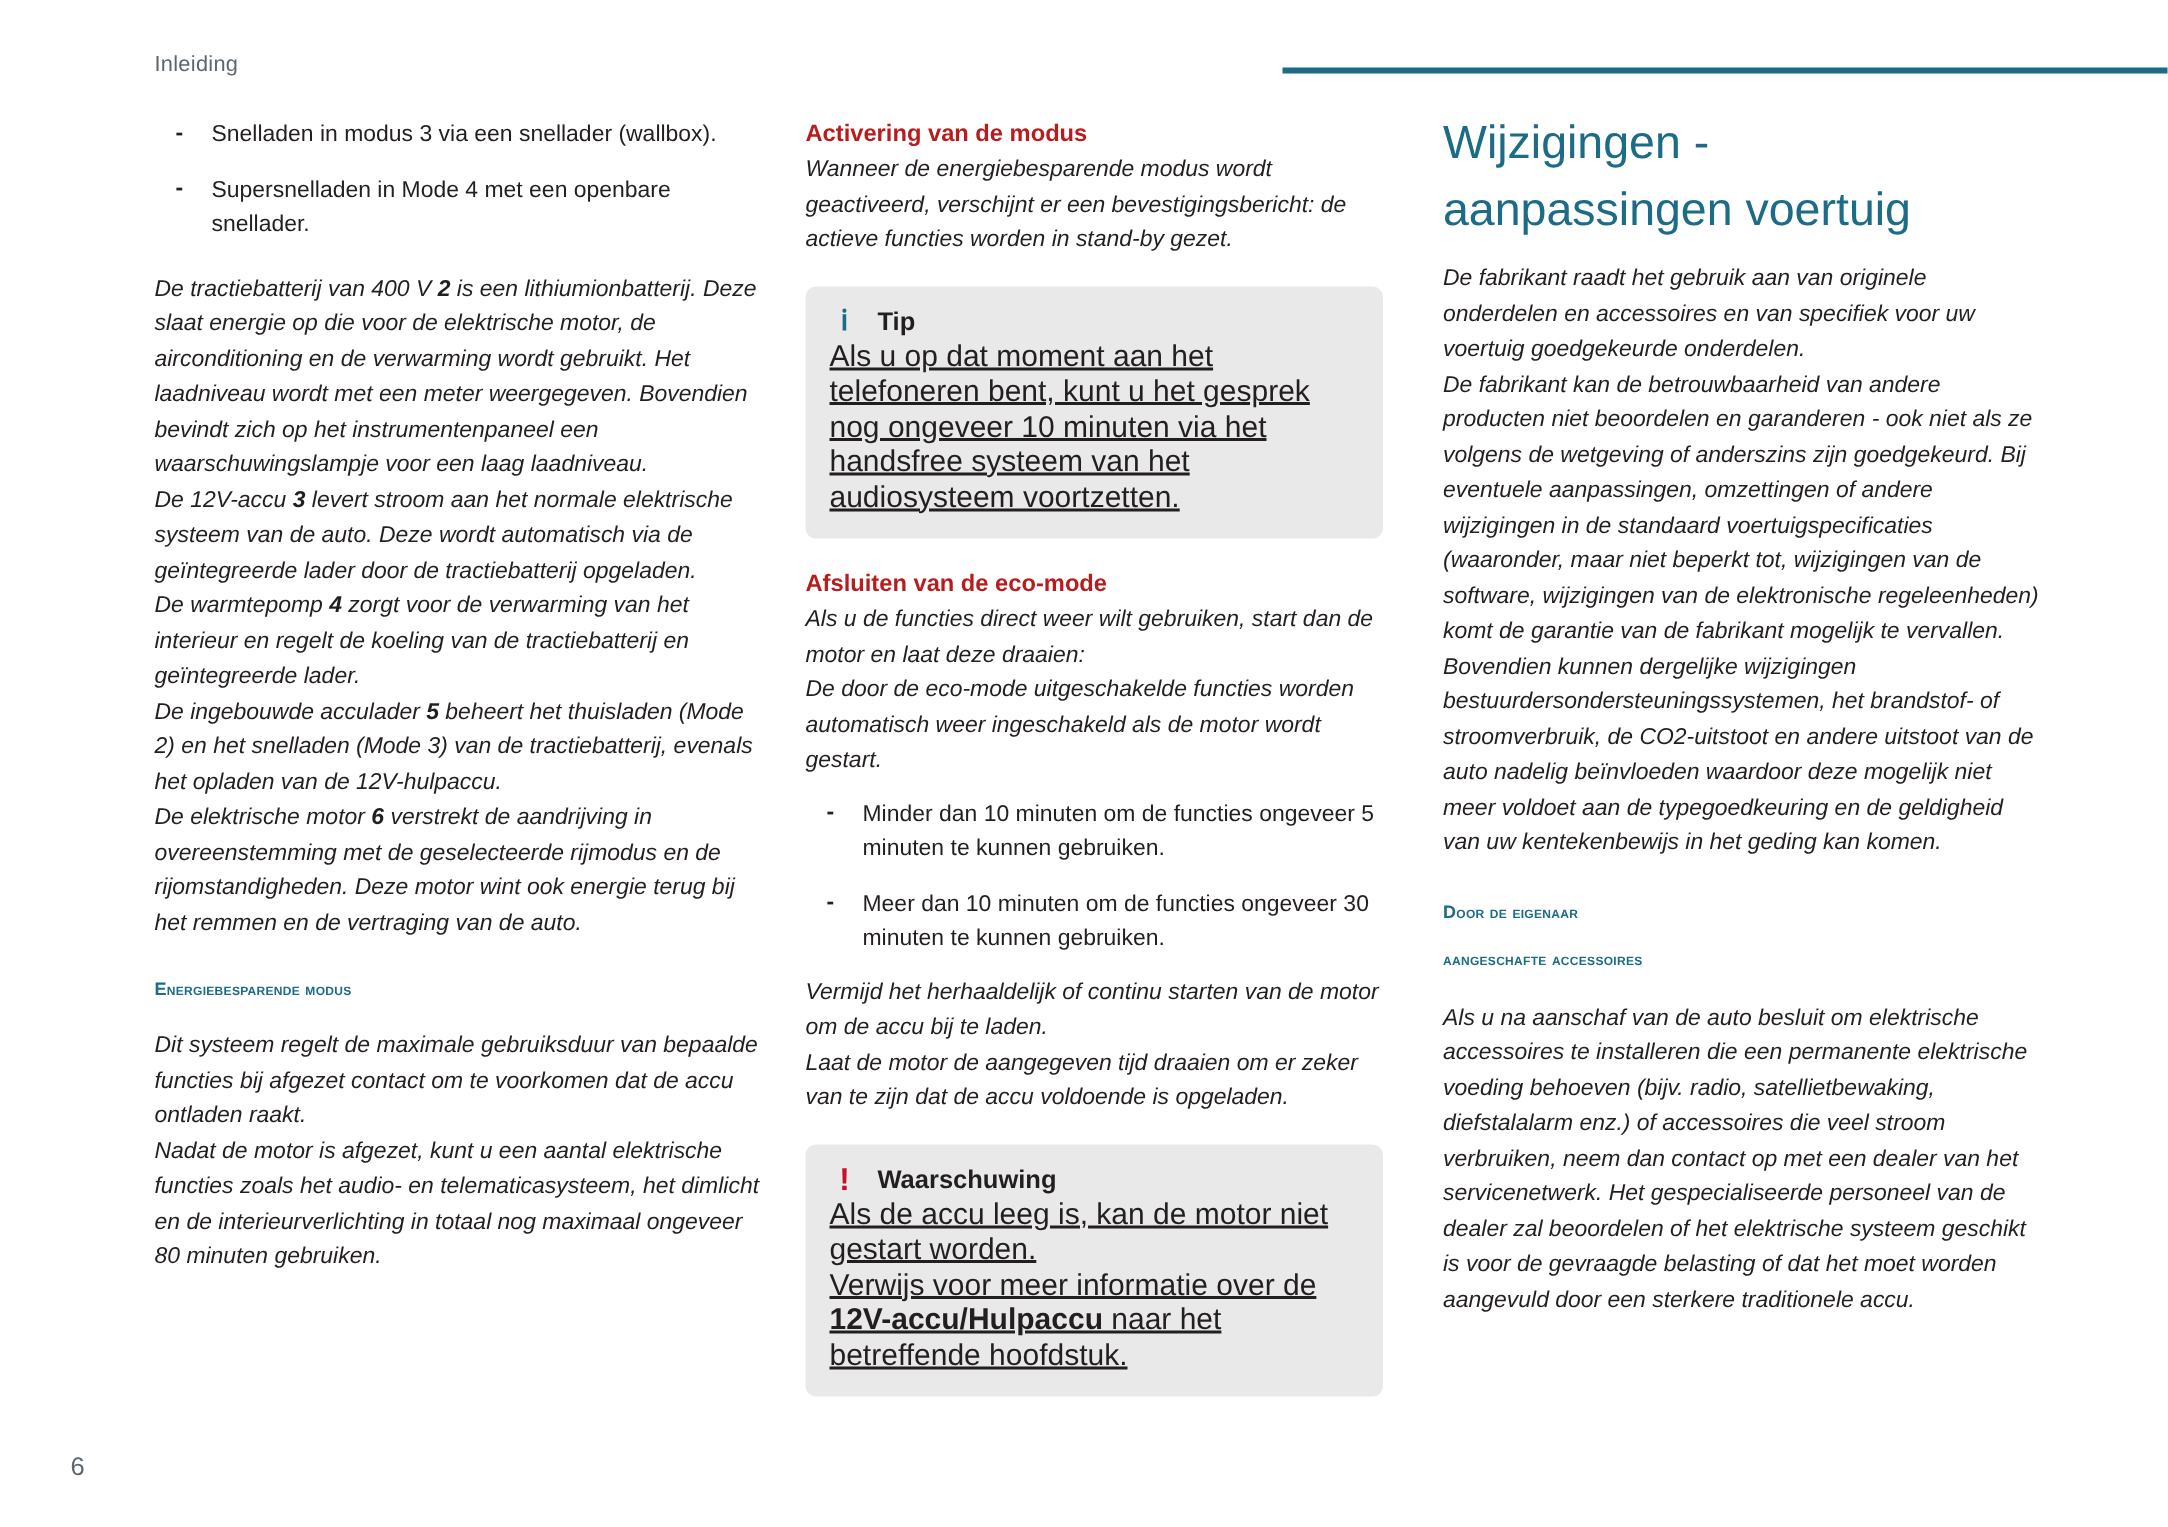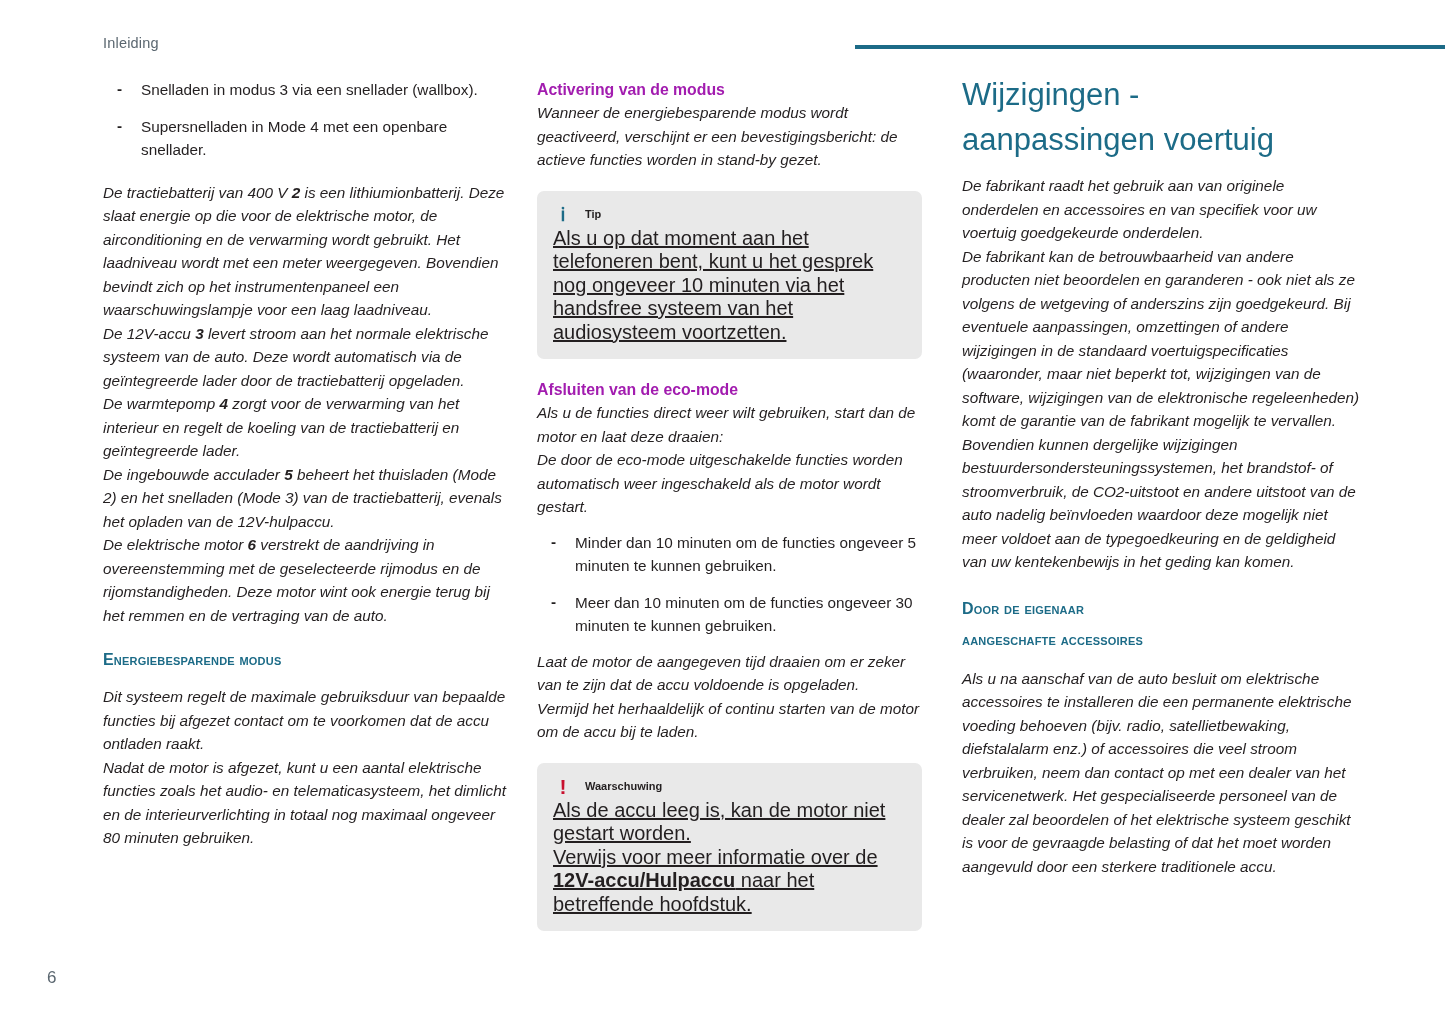--- a/index.html
+++ b/index.html
@@ -77,21 +77,21 @@
   ul.dash > li .dash-mark {
     position: absolute;
     left: 14px;
     top: -1px;
     font-weight: 700;
     color: #231f20;
   }
 
   
   h2.sc {
-    font-size: 16px;
+    font-size: 12px;
     font-weight: 700;
     color: #1c6b87;
     margin: 0;
     letter-spacing: 0.2px;
     font-variant: small-caps;
     text-transform: none;
     line-height: 27px;
   }
   h2.sc.sc-tight { line-height: 31px; }
 
@@ -103,35 +103,35 @@
     margin: 0;
     line-height: 45px;
     letter-spacing: 0px;
   }
 
   
   h3.bold {
     font-size: 15.8px;
     font-weight: 700;
     margin: 0;
-    color: #a21caf;
+    color: #b91c1c;
     line-height: 23px;
   }
 
   
   .callout {
     background: #e9e9e9;
     border-radius: 7px;
     padding: 13px 16px 15px 16px;
     position: relative;
     box-sizing: border-box;
   }
   .callout .co-head {
     font-weight: 700;
-    font-size: 11px;
+    font-size: 17px;
     margin-left: 32px;
     display: block;
     line-height: 21px;
   }
   .callout .co-body {
     margin-top: 2px;
     font-size: 20px;
     line-height: 23.5px;
     text-decoration: underline;
   }
@@ -238,22 +238,22 @@
         <span>Minder dan 10 minuten om de functies ongeveer 5 minuten te kunnen gebruiken.</span>
       </li>
       <li>
         <span class="dash-mark">-</span>
         <span>Meer dan 10 minuten om de functies ongeveer 30 minuten te kunnen gebruiken.</span>
       </li>
     </ul>
 
     <div class="gap-sm"></div>
 
+    <p class="para"><span>Vermijd het herhaaldelijk of continu starten van de motor om de accu bij te laden.</span></p>
     <p class="para"><span>Laat de motor de aangegeven tijd draaien om er zeker van te zijn dat de accu voldoende is opgeladen.</span></p>
-    <p class="para"><span>Vermijd het herhaaldelijk of continu starten van de motor om de accu bij te laden.</span></p>
 
     <div class="gap-md"></div>
 
     <div class="callout">
       <span class="co-icon icon-warn">!</span>
       <span class="co-head">Waarschuwing</span>
       <div class="co-body">Als de accu leeg is, kan de motor niet gestart worden.</div>
       <div class="co-body" style="margin-top:0"><span>Verwijs voor meer informatie over de </span><b>12V-accu/Hulpaccu</b><span> naar het betreffende hoofdstuk.</span></div>
     </div>
   </div>

